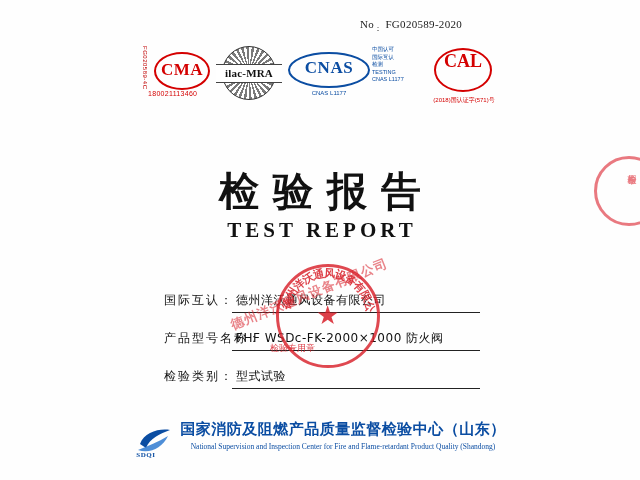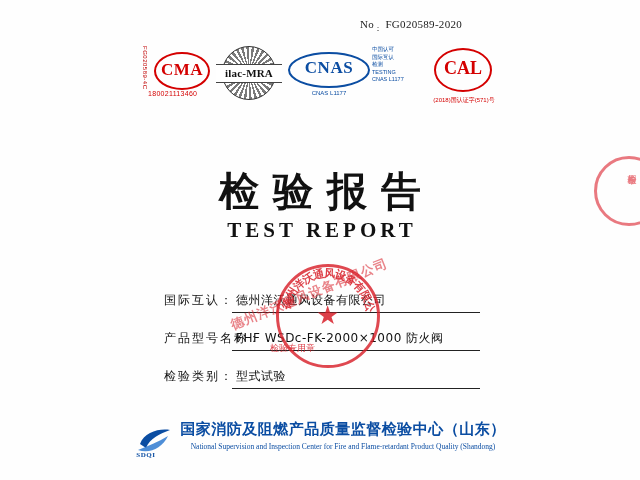--- a/index.html
+++ b/index.html
@@ -177,21 +177,21 @@
     top: 4px;
     width: 58px;
     height: 44px;
     border: 2px solid #d40000;
     border-radius: 50%;
     box-sizing: border-box;
   }
   .cal-text {
     position: absolute;
     left: 8px;
-    top: 14px;
+    top: 7px;
     width: 58px;
     text-align: center;
     color: #d40000;
     font-weight: bold;
     font-size: 18px;
     font-family: "Liberation Serif", serif;
   }
   .cal-no {
     position: absolute;
     left: -6px;

